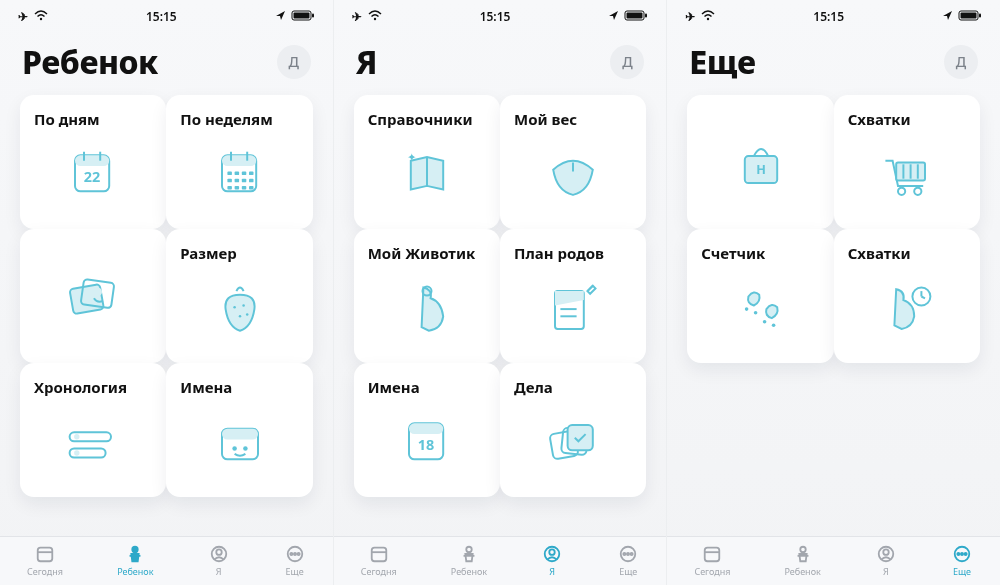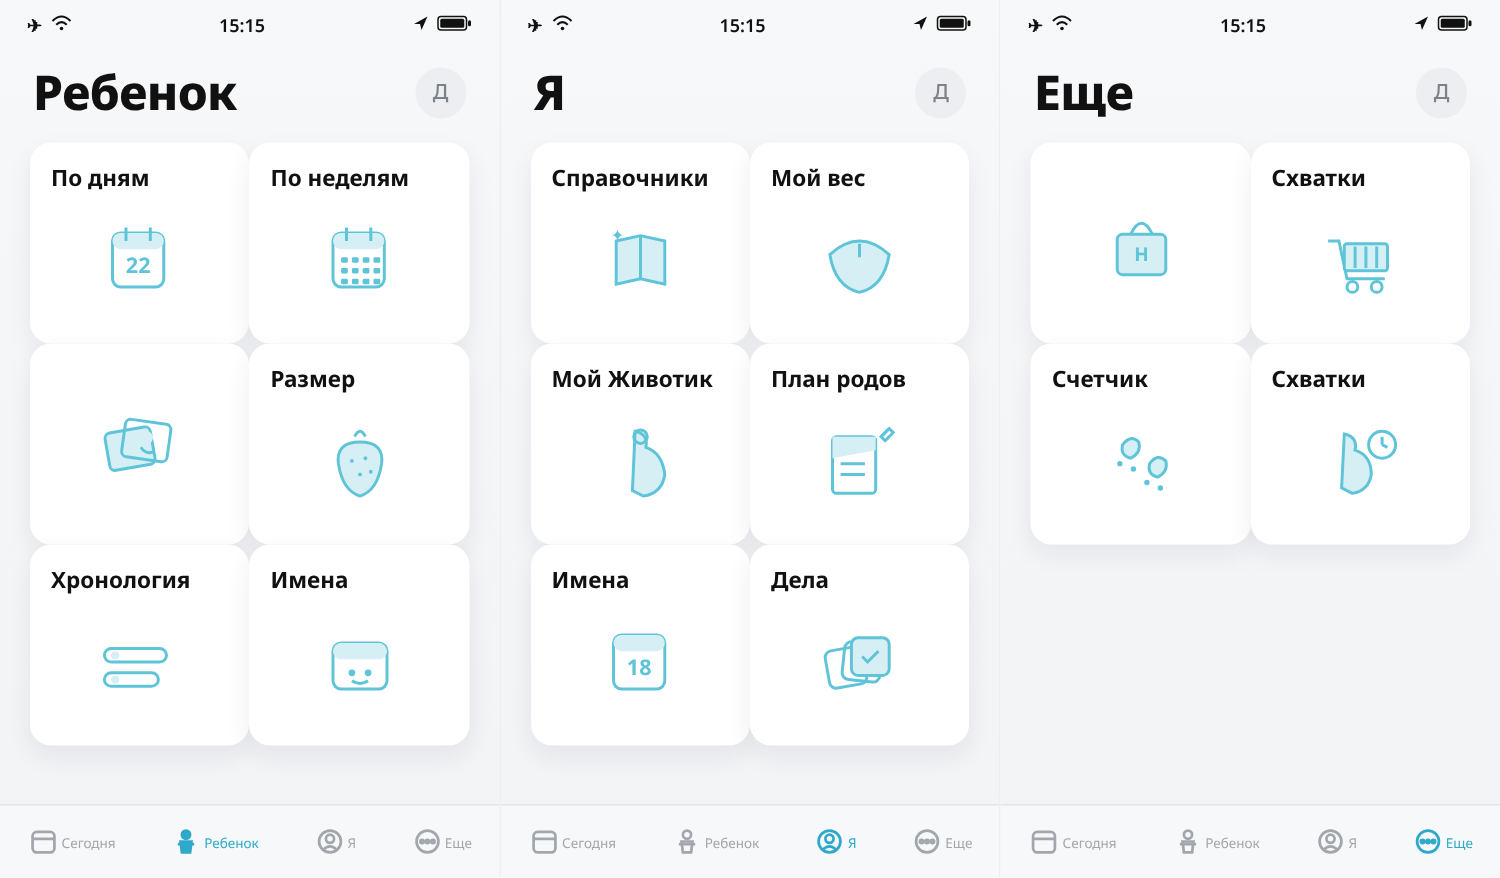--- a/index.html
+++ b/index.html
@@ -20,21 +20,21 @@
 
 .grid{flex:1;padding:8px 20px 0;display:grid;grid-template-columns:1fr 1fr;grid-auto-rows:134px;overflow:hidden}
 .card{background:#fff;border-radius:14px;box-shadow:0 7px 18px rgba(20,30,50,0.07);padding:14px 14px 0;display:flex;flex-direction:column;position:relative;cursor:pointer}
 .card-title{font-size:15px;font-weight:700;color:#111}
 .card-icon{flex:1;display:flex;align-items:center;justify-content:center;padding-bottom:6px}
 .card svg{width:72px;height:64px}
 .orphan{grid-column:1}
 
 
 .tabbar{height:48px;border-top:1px solid #e2e4e8;background:#f7f8fa;display:flex;justify-content:space-around;align-items:center}
-.tab{display:flex;flex-direction:row;align-items:center;gap:1px;font-size:9px;color:#a2a6ad;cursor:pointer}
+.tab{display:flex;flex-direction:column;align-items:center;gap:1px;font-size:9px;color:#a2a6ad;cursor:pointer}
 .tab.active{color:#2ea9c9}
 .tab svg{width:22px;height:20px}
 .tab.active svg *{stroke:#2ea9c9}
 .tab.active svg .fillable{fill:#2ea9c9}
 
 
 .ac{stroke:#5fc4d8;stroke-width:2.2;fill:none}
 .acf{fill:#d6eff4}
 .tabico *{stroke:#a2a6ad;stroke-width:2;fill:none}
 </style>

